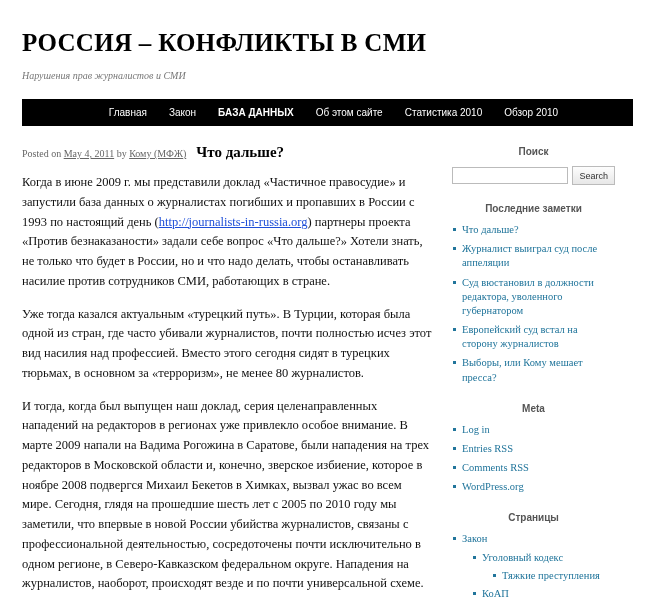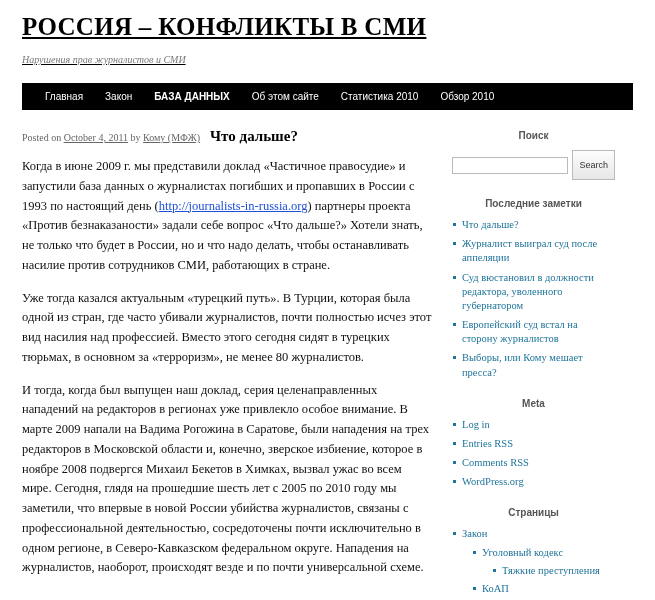--- a/index.html
+++ b/index.html
@@ -14,22 +14,21 @@
     min-height: 600px;
   }
   .page {
     width: 655px;
     background: #ffffff;
     margin: 0 auto;
     padding: 0 0 10px 0;
   }
   
   .site-header {
-    padding: 12px 22px 0 22px;
-    text-decoration: underline;
+    padding: 28px 22px 0 22px;
   }
   .site-title {
     font-family: "Liberation Serif", serif;
     font-size: 25px;
     font-weight: bold;
     color: #000;
     letter-spacing: 0.3px;
     margin: 0;
     line-height: 1.2;
   }
@@ -41,20 +40,21 @@
     margin: 12px 0 0 0;
   }
   
   .nav-bar {
     background: #000000;
     margin: 18px 22px 0 22px;
     height: 27px;
     display: flex;
     align-items: center;
     padding-left: 12px;
+    justify-content: center;
   }
   .nav-item {
     color: #ffffff;
     font-family: "Liberation Sans", sans-serif;
     font-size: 10px;
     text-decoration: none;
     padding: 0 11px;
     line-height: 27px;
     white-space: nowrap;
   }
@@ -132,21 +132,21 @@
     flex: 1 1 auto;
     height: 17px;
     border: 1px solid #bbb;
     background: #fff;
     font-family: "Liberation Sans", sans-serif;
     font-size: 10px;
     padding: 1px 3px;
     min-width: 0;
   }
   .search-button {
-    height: 30px;
+    height: 19px;
     border: 1px solid #bbb;
     background: linear-gradient(#fdfdfd, #e7e7e7);
     font-family: "Liberation Sans", sans-serif;
     font-size: 9px;
     color: #333;
     padding: 0 6px;
     cursor: pointer;
     white-space: nowrap;
   }
   ul.side-list {
@@ -203,21 +203,21 @@
     <a class="nav-item" href="#">Обзор 2010</a>
   </nav>
 
   <div class="content-wrap">
 
     <main class="main-col">
 
       <div class="post-header">
         <div class="post-meta">
           <span>Posted on</span>
-          <a href="#">October 4, 2011</a>
+          <a href="#">May 4, 2011</a>
           <span>by</span>
           <a href="#">Кому (МФЖ)</a>
         </div>
         <h2 class="post-title">Что дальше?</h2>
       </div>
 
       <div class="post-body">
         <p><span>Когда в июне 2009 г. мы представили доклад «Частичное правосудие» и запустили база данных о журналистах погибших и пропавших в России с 1993 по настоящий день (</span><a href="#">http://journalists-in-russia.org</a><span>) партнеры проекта «Против безнаказаности» задали себе вопрос «Что дальше?» Хотели знать, не только что будет в России, но и что надо делать, чтобы останавливать насилие против сотрудников СМИ, работающих в стране.</span></p>
         <p>Уже тогда казался актуальным «турецкий путь». В Турции, которая была одной из стран, где часто убивали журналистов, почти полностью исчез этот вид насилия над профессией. Вместо этого сегодня сидят в турецких тюрьмах, в основном за «терроризм», не менее 80 журналистов.</p>
         <p>И тогда, когда был выпущен наш доклад, серия целенаправленных нападений на редакторов в регионах уже привлекло особое внимание. В марте 2009 напали на Вадима Рогожина в Саратове, были нападения на трех редакторов в Московской области и, конечно, зверское избиение, которое в ноябре 2008 подвергся Михаил Бекетов в Химках, вызвал ужас во всем мире. Сегодня, глядя на прошедшие шесть лет с 2005 по 2010 году мы заметили, что впервые в новой России убийства журналистов, связаны с профессиональной деятельностью, сосредоточены почти исключительно в одном регионе, в Северо-Кавказском федеральном округе. Нападения на журналистов, наоборот, происходят везде и по почти универсальной схеме.</p>

